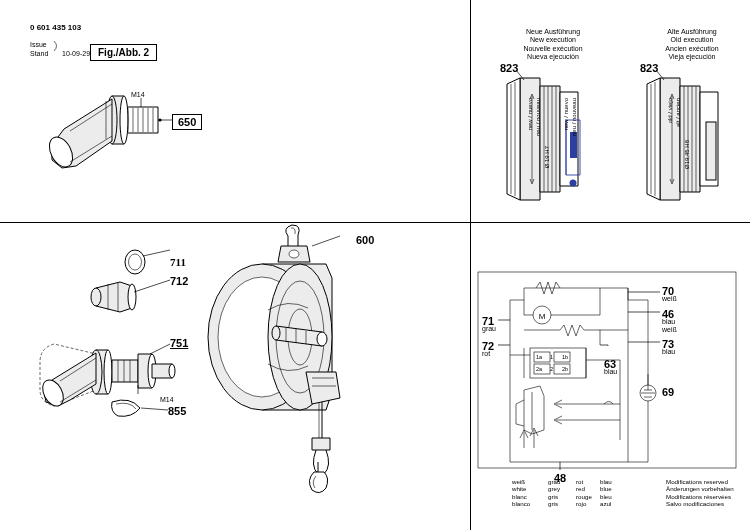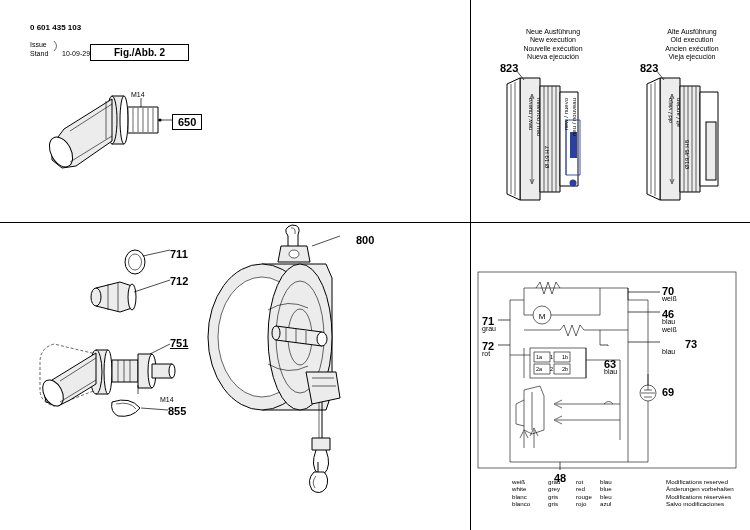--- a/index.html
+++ b/index.html
@@ -13,21 +13,21 @@
   svg{position:absolute;left:0;top:0;overflow:visible;}
   .lead{stroke:#000;stroke-width:0.7;fill:none;}
   .thin{stroke:#000;stroke-width:0.6;fill:none;}
   .med{stroke:#000;stroke-width:1;fill:none;}
   .lgrey{fill:#ececec;}
   .wht{fill:#ffffff;}
   .blue{stroke:#2b3fa0;stroke-width:0.9;fill:none;}
   .bluefill{fill:#2b3fa0;}
   .rot90{writing-mode:vertical-rl;transform:rotate(180deg);}
   .hdr{position:absolute;font-size:7px;color:#000;white-space:pre;line-height:8.4px;text-align:center;}
-  .figbox{position:absolute;border:1.2px solid #000;font-size:10px;font-weight:bold;padding:2px 23px;}
+  .figbox{position:absolute;border:1.2px solid #000;font-size:10px;font-weight:bold;padding:2px 7px;}
   .legend{position:absolute;font-size:6.2px;line-height:7.4px;white-space:pre;}
 </style>
 </head>
 <body>
 
 <div class="page">
 
   <div class="txt b" style="left:30px;top:24px;font-size:8px;">0 601 435 103</div>
   <div class="txt" style="left:30px;top:41px;">Issue</div>
   <div class="txt" style="left:30px;top:50px;">Stand</div>
@@ -127,25 +127,25 @@
 
       <path class="med lgrey" d="M312 216 L330 216 L330 228 L312 228 Z"></path>
       <path class="med" d="M316 228 Q310 244 318 252 M326 228 Q332 244 324 252"></path>
       <path class="med wht" d="M314 250 Q306 258 312 268 Q320 274 326 266 Q330 256 324 250 Z"></path>
       <path class="thin" d="M316 254 Q311 260 315 266"></path>
       <path class="med" d="M318 250 L318 240"></path>
 
       <path class="lead" d="M312 24 L340 14"></path>
     </g>
   </svg>
-  <div class="num" style="left:170px;top:248px;">711</div>
+  <div class="num" style="left:170px;top:256px;font-family:Liberation Serif, serif;">711</div>
   <div class="num" style="left:170px;top:275px;">712</div>
   <div class="num" style="left:170px;top:337px;text-decoration:underline;">751</div>
   <div class="num" style="left:168px;top:405px;">855</div>
-  <div class="num" style="left:356px;top:234px;">800</div>
+  <div class="num" style="left:356px;top:234px;">600</div>
   <div class="txt" style="left:160px;top:396px;">M14</div>
 
   <div class="hdr" style="left:498px;top:28px;width:110px;">Neue Ausführung
 New execution
 Nouvelle exécution
 Nueva ejecución</div>
   <div class="hdr" style="left:640px;top:28px;width:104px;">Alte Ausführung
 Old execution
 Ancien exécution
 Vieja ejecución</div>
@@ -249,21 +249,21 @@
 
       <rect class="thin" x="478" y="272" width="258" height="196" fill="none" stroke="none"></rect>
     </g>
   </svg>
 
   <div class="num" style="left:662px;top:285px;">70</div>
   <div class="txt" style="left:662px;top:295px;">weiß</div>
   <div class="num" style="left:662px;top:308px;">46</div>
   <div class="txt" style="left:662px;top:318px;">blau
 weiß</div>
-  <div class="num" style="left:662px;top:338px;margin-left:23px;">73</div>
+  <div class="num" style="left:662px;top:338px;">73</div>
   <div class="txt" style="left:662px;top:348px;">blau</div>
   <div class="num" style="left:662px;top:386px;">69</div>
   <div class="num" style="left:604px;top:358px;">63</div>
   <div class="txt" style="left:604px;top:368px;">blau</div>
   <div class="num" style="left:482px;top:315px;">71</div>
   <div class="txt" style="left:482px;top:325px;">grau</div>
   <div class="num" style="left:482px;top:340px;">72</div>
   <div class="txt" style="left:482px;top:350px;">rot</div>
   <div class="num" style="left:554px;top:472px;">48</div>
 

